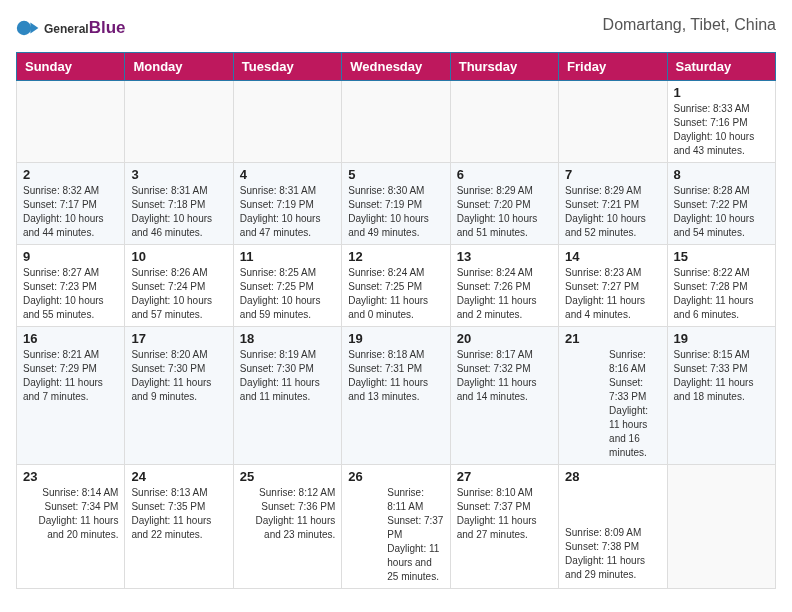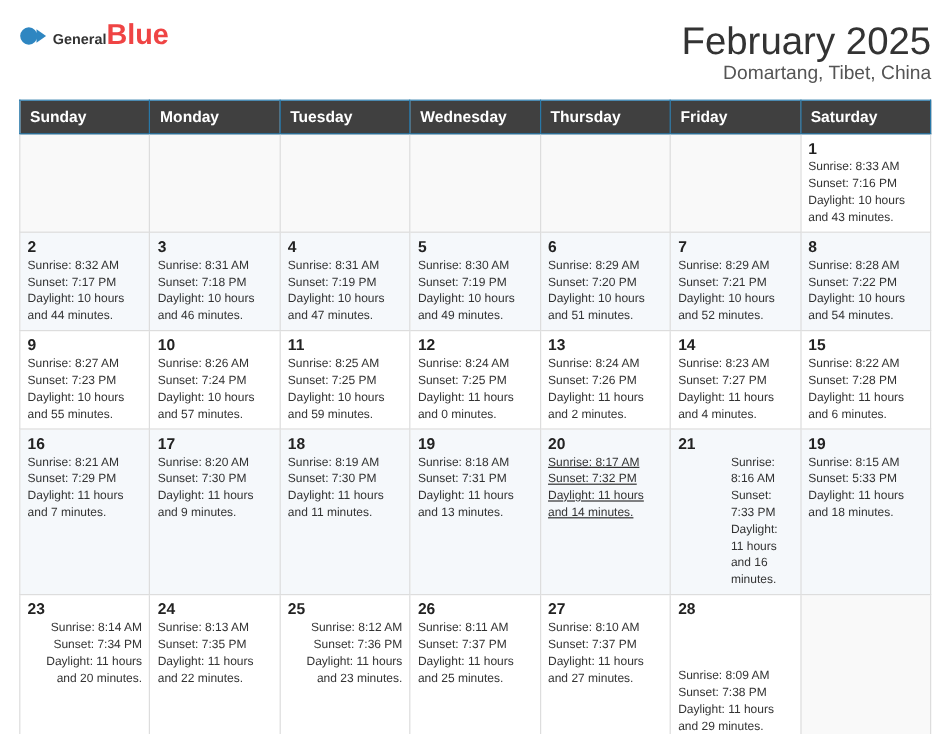--- a/index.html
+++ b/index.html
@@ -20,23 +20,23 @@
       display: flex;
       align-items: center;
       gap: 4px;
     }
     .logo-text-general {
       font-size: 12px;
       font-weight: bold;
       color: #333;
     }
     .logo-text-blue {
-      font-size: 24px;
+      font-size: 17px;
       font-weight: bold;
-      color: #ef4444;
+      color: #701a75;
     }
     .logo-icon {
       width: 24px;
       height: 24px;
     }
     .title-block {
       text-align: right;
     }
     .month-title {
       font-size: 32px;
@@ -46,21 +46,21 @@
     .location-title {
       font-size: 16px;
       color: #555;
     }
     .calendar {
       width: 100%;
       border-collapse: collapse;
       border: 1px solid #ccc;
     }
     .calendar th {
-      background: #404040;
+      background: #be185d;
       color: #fff;
       text-align: left;
       padding: 6px 8px;
       font-size: 13px;
       border: 1px solid #2878a8;
     }
     .calendar td {
       border: 1px solid #ddd;
       vertical-align: top;
       padding: 4px 6px;
@@ -94,21 +94,20 @@
   <div class="logo">
     <svg class="logo-icon" viewBox="0 0 30 30" xmlns="http://www.w3.org/2000/svg">
       <circle cx="10" cy="15" r="9" fill="#2e86c1"></circle>
       <polygon points="18,8 28,15 18,22" fill="#2e86c1"></polygon>
     </svg>
     <div>
       <span class="logo-text-general">General</span><span class="logo-text-blue">Blue</span>
     </div>
   </div>
   <div class="title-block">
-    <div class="month-title">February 2025</div>
     <div class="location-title">Domartang, Tibet, China</div>
   </div>
 </div>
 
 <table class="calendar">
   <thead>
     <tr>
     <th>Sunday</th>
         <th>Monday</th>
         <th>Tuesday</th>
@@ -241,34 +240,34 @@
 Daylight: 11 hours and 11 minutes.</div>
         </td>
         <td>
           <span class="day-number">19</span>
           <div class="day-info" style="white-space: pre-line;">Sunrise: 8:18 AM
 Sunset: 7:31 PM
 Daylight: 11 hours and 13 minutes.</div>
         </td>
         <td>
           <span class="day-number">20</span>
-          <div class="day-info" style="white-space: pre-line; text-decoration: underline;">Sunrise: 8:17 AM
+          <div class="day-info" style="white-space: pre-line;">Sunrise: 8:17 AM
 Sunset: 7:32 PM
 Daylight: 11 hours and 14 minutes.</div>
         </td>
         <td>
           <span class="day-number">21</span>
           <div class="day-info" style="white-space: pre-line; margin-left: 44px;">Sunrise: 8:16 AM
 Sunset: 7:33 PM
 Daylight: 11 hours and 16 minutes.</div>
         </td>
         <td>
           <span class="day-number">19</span>
           <div class="day-info" style="white-space: pre-line;">Sunrise: 8:15 AM
-Sunset: 5:33 PM
+Sunset: 7:33 PM
 Daylight: 11 hours and 18 minutes.</div>
         </td>
       </tr>
       <tr>
         <td>
           <span class="day-number">23</span>
           <div class="day-info" style="white-space: pre-line; text-align: right;">Sunrise: 8:14 AM
 Sunset: 7:34 PM
 Daylight: 11 hours and 20 minutes.</div>
         </td>
@@ -279,21 +278,21 @@
 Daylight: 11 hours and 22 minutes.</div>
         </td>
         <td>
           <span class="day-number">25</span>
           <div class="day-info" style="white-space: pre-line; text-align: right;">Sunrise: 8:12 AM
 Sunset: 7:36 PM
 Daylight: 11 hours and 23 minutes.</div>
         </td>
         <td>
           <span class="day-number">26</span>
-          <div class="day-info" style="white-space: pre-line;">Sunrise: 8:11 AM
+          <div class="day-info" style="white-space: pre-line; margin-left: 39px;">Sunrise: 8:11 AM
 Sunset: 7:37 PM
 Daylight: 11 hours and 25 minutes.</div>
         </td>
         <td>
           <span class="day-number">27</span>
           <div class="day-info" style="white-space: pre-line;">Sunrise: 8:10 AM
 Sunset: 7:37 PM
 Daylight: 11 hours and 27 minutes.</div>
         </td>
         <td>

